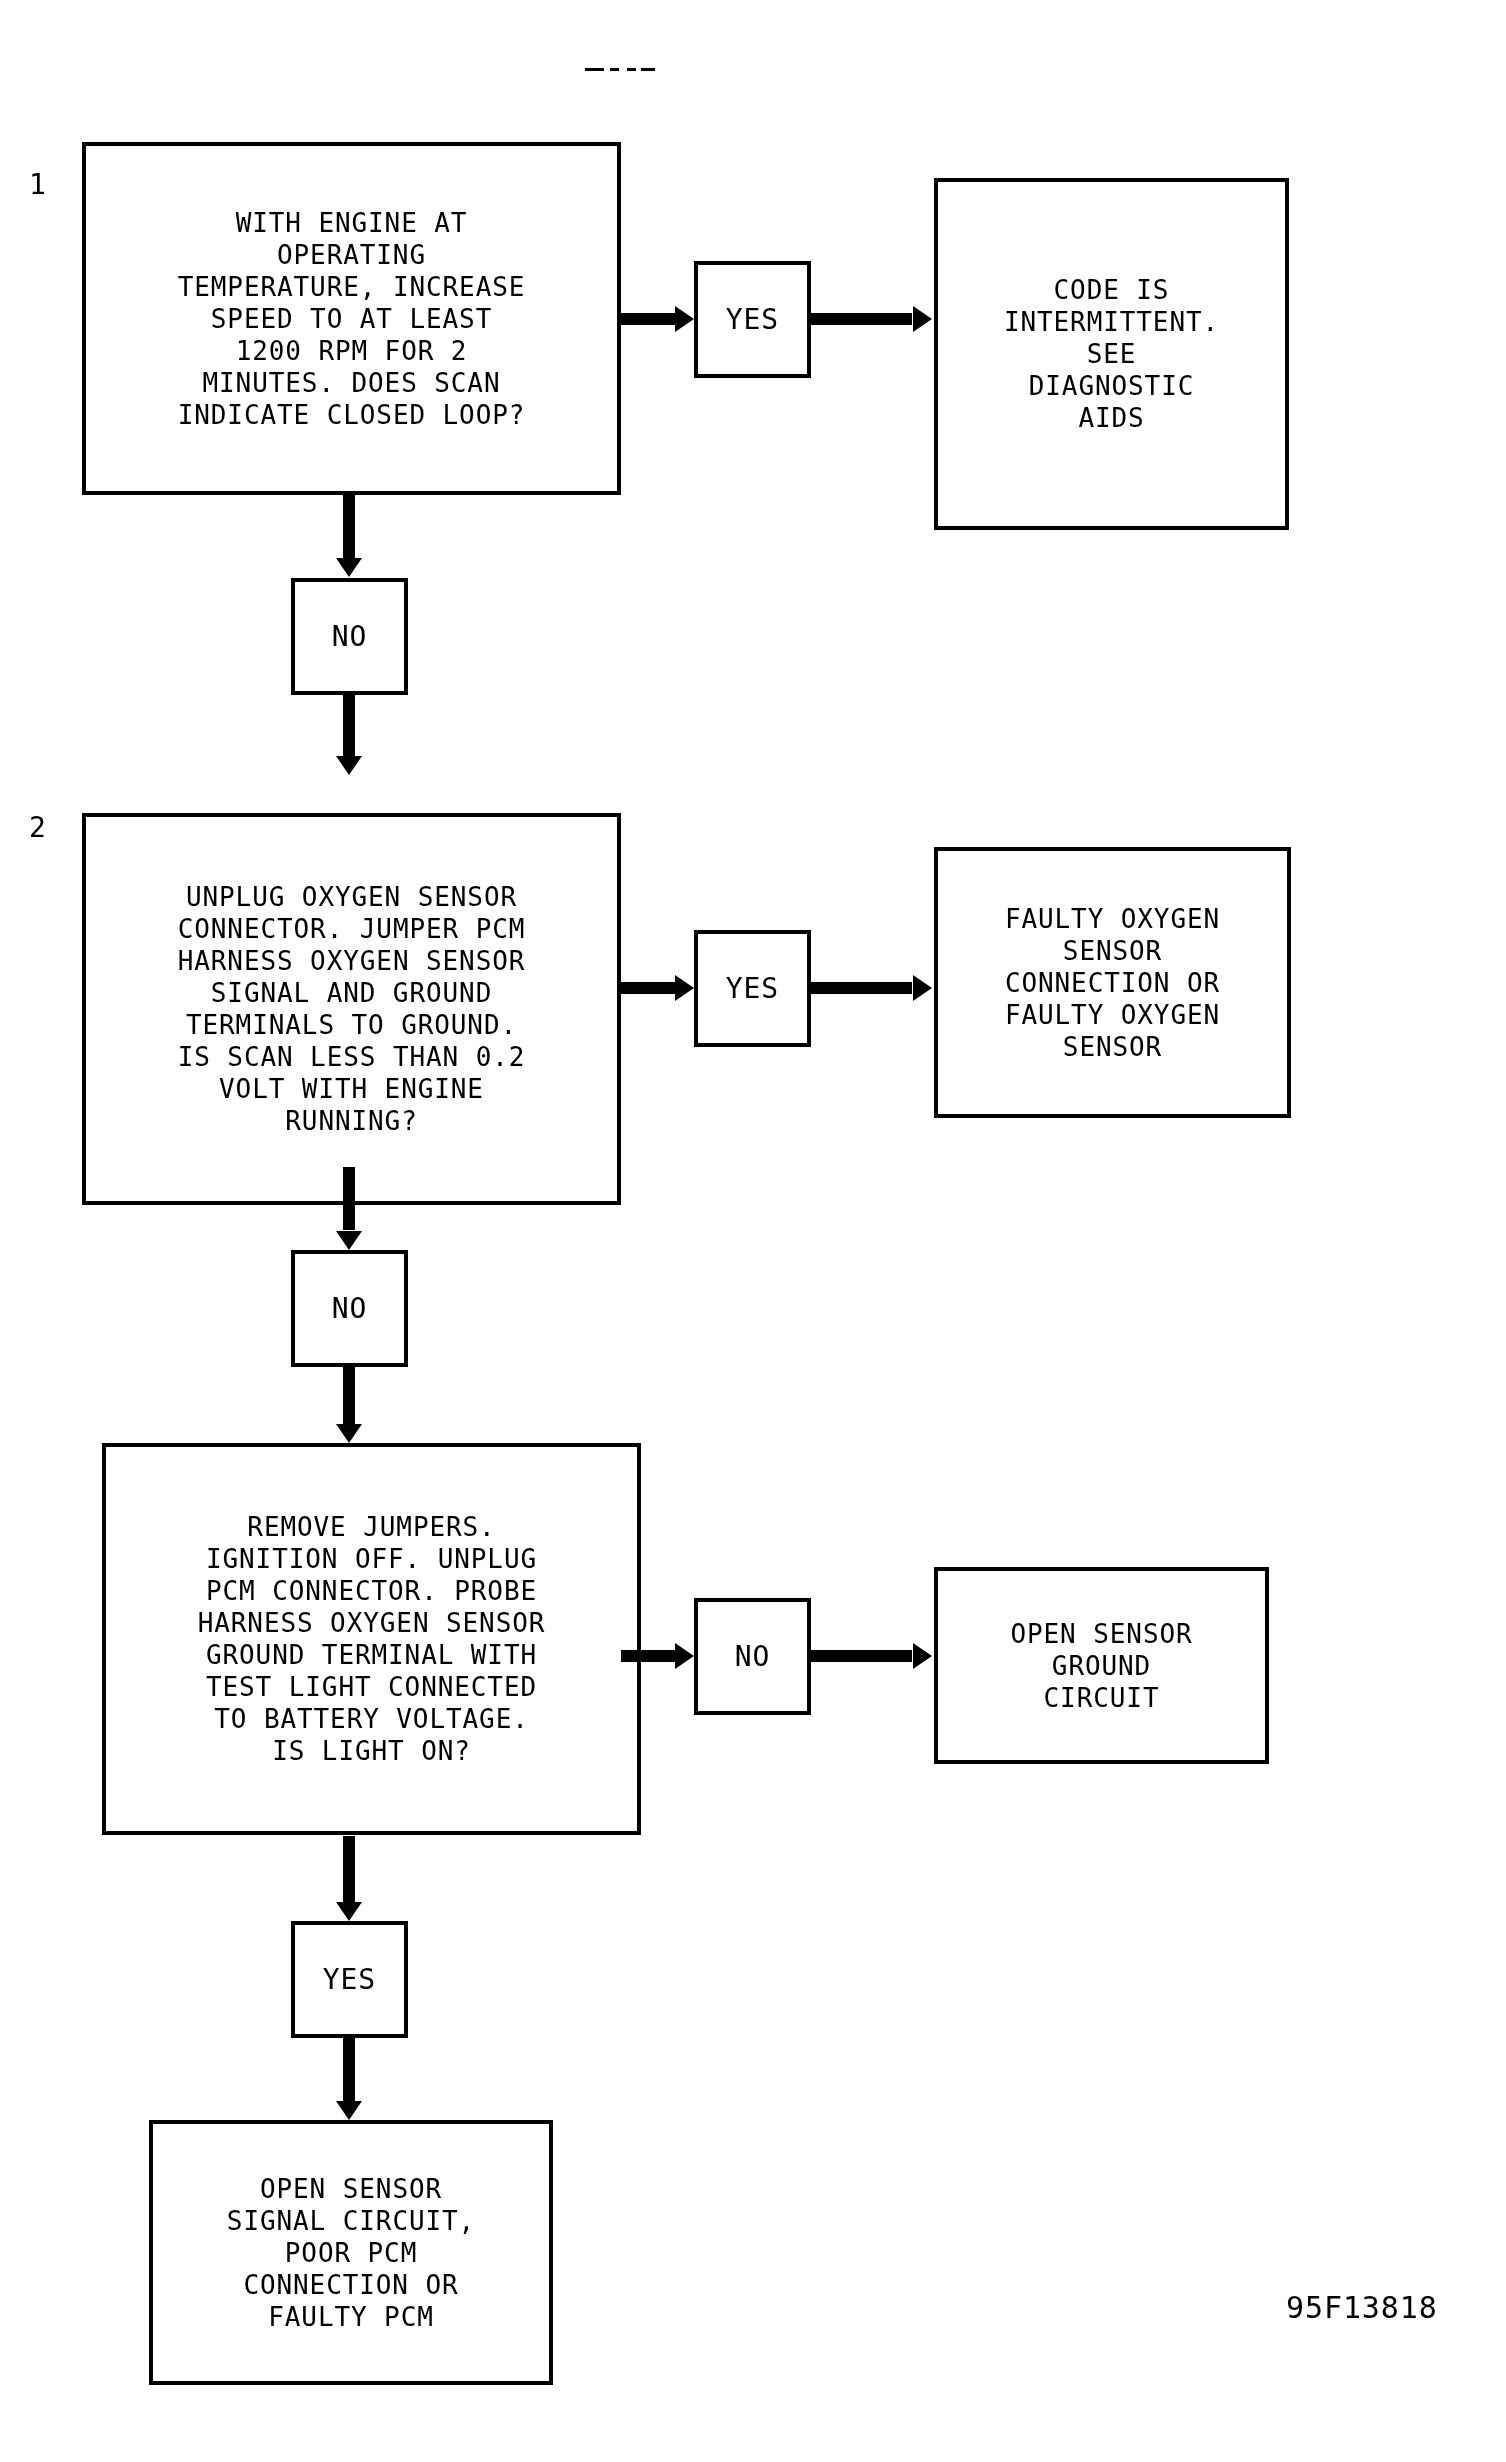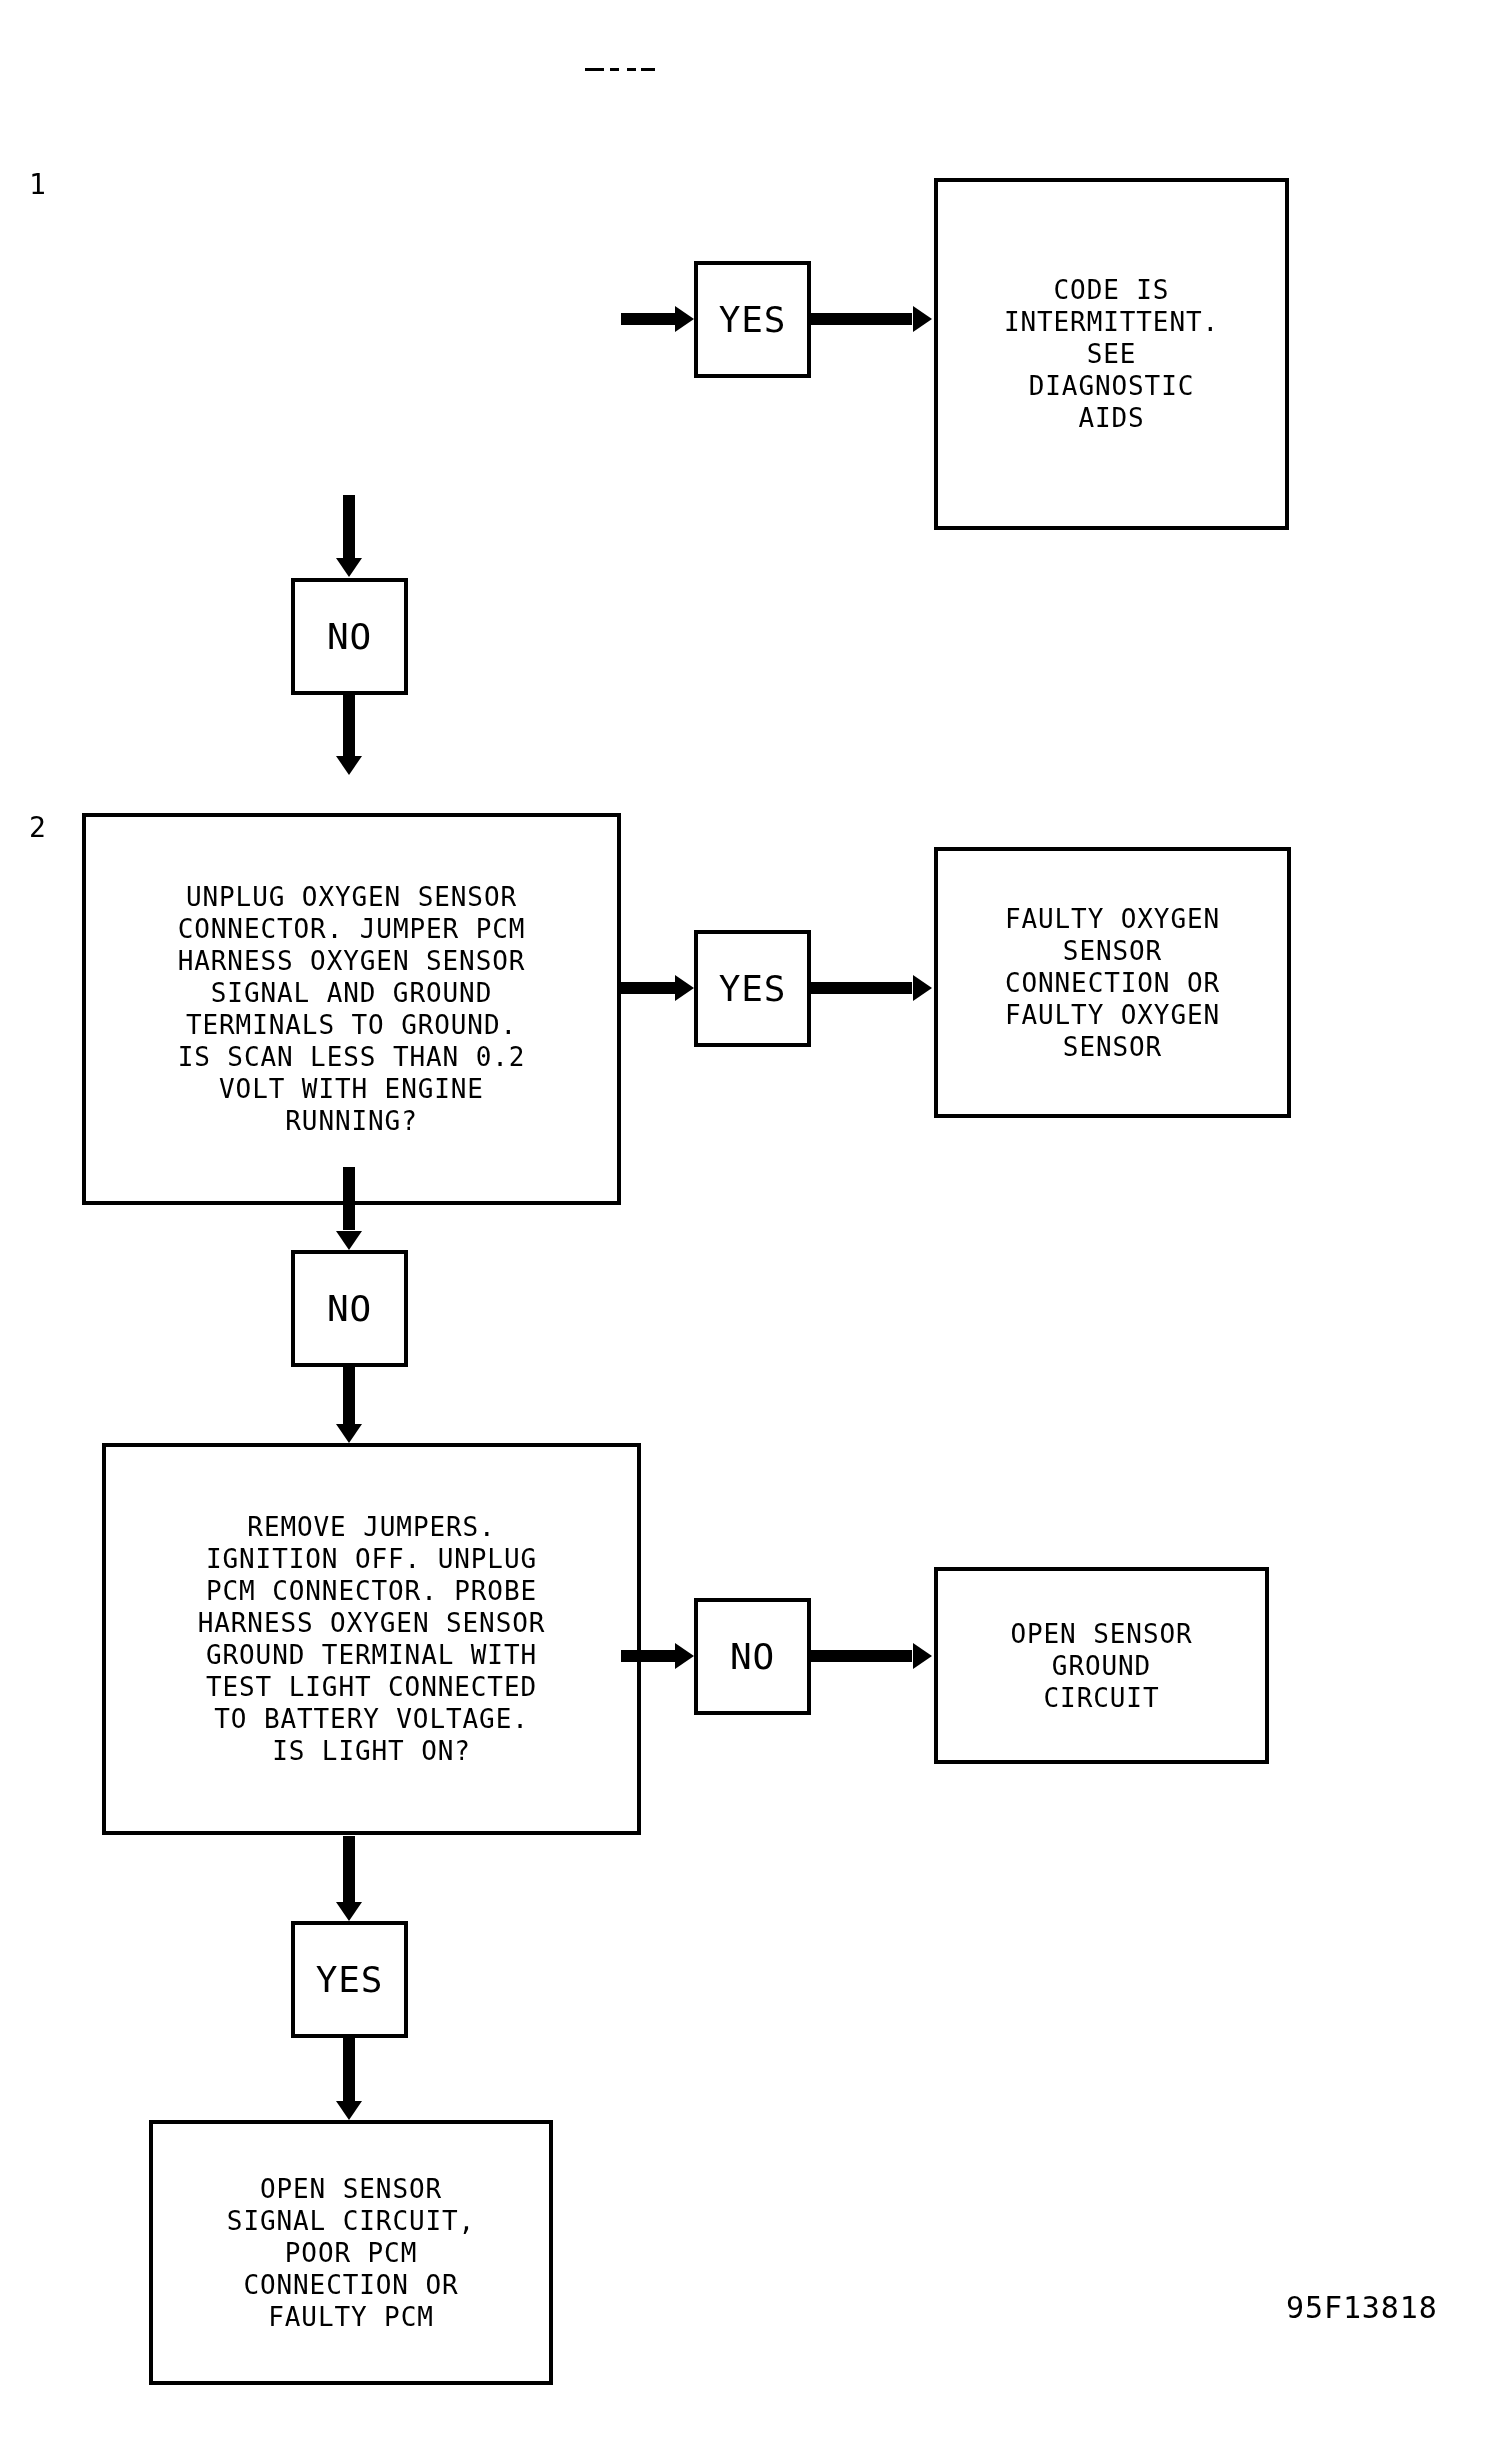--- a/index.html
+++ b/index.html
@@ -40,21 +40,21 @@
     position: absolute;
     border: 4.4px solid #000;
     background: #fff;
     box-sizing: border-box;
     display: flex;
     align-items: center;
     justify-content: center;
   }
   .decision .txt {
     font-family: "DejaVu Sans Mono", "Liberation Mono", monospace;
-    font-size: 36px;
+    font-size: 28px;
     line-height: 30px;
     letter-spacing: 0.9px;
     white-space: pre;
   }
   .steplabel {
     position: absolute;
     font-family: "DejaVu Sans Mono", "Liberation Mono", monospace;
     font-size: 28px;
     line-height: 28px;
     color: #000;
@@ -102,20 +102,29 @@
 
 <div id="canvas">
 
   <div class="dash" style="left:585px; top:68px; width:19.3px;"></div>
   <div class="dash" style="left:610px; top:68px; width:8.8px;"></div>
   <div class="dash" style="left:627px; top:68px; width:8.8px;"></div>
   <div class="dash" style="left:641px; top:68px; width:14px;"></div>
 
   <div class="steplabel" style="left:29px; top:171px;">1</div>
 
+  <div class="box" style="left:82px; top:142px; width:539px; height:353px;">
+    <div class="txt">WITH ENGINE AT
+OPERATING
+TEMPERATURE, INCREASE
+SPEED TO AT LEAST
+1200 RPM FOR 2
+MINUTES. DOES SCAN
+INDICATE CLOSED LOOP?</div>
+  </div>
 
   <div class="hline" style="left:621px; top:313px; width:55px;"></div>
   <div class="arrow-right" style="left:675px; top:306px;"></div>
 
   <div class="decision" style="left:694px; top:261px; width:117px; height:117px;">
     <div class="txt">YES</div>
   </div>
 
   <div class="hline" style="left:811px; top:313px; width:101px;"></div>
   <div class="arrow-right" style="left:913px; top:306px;"></div>

